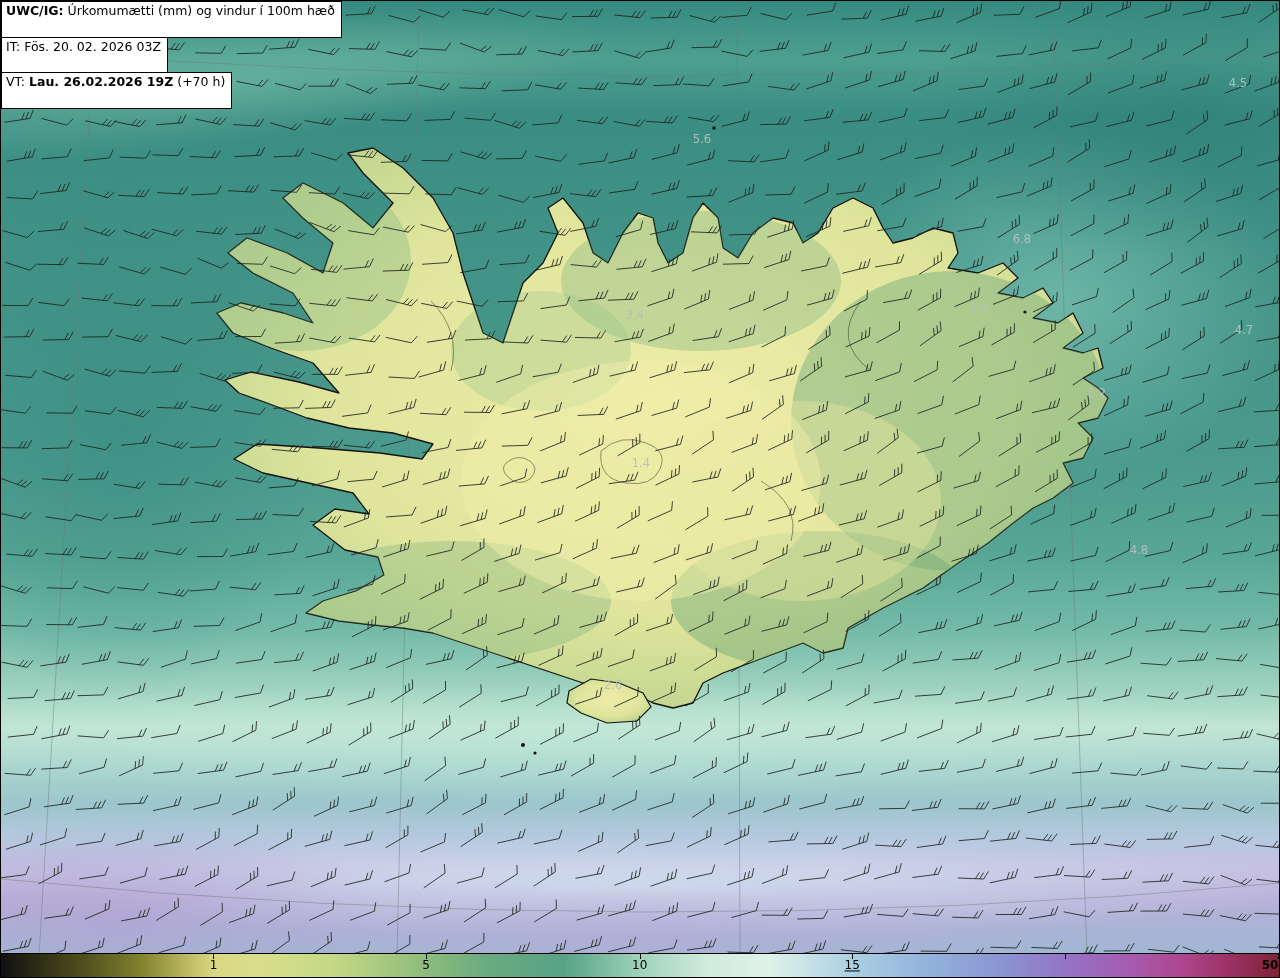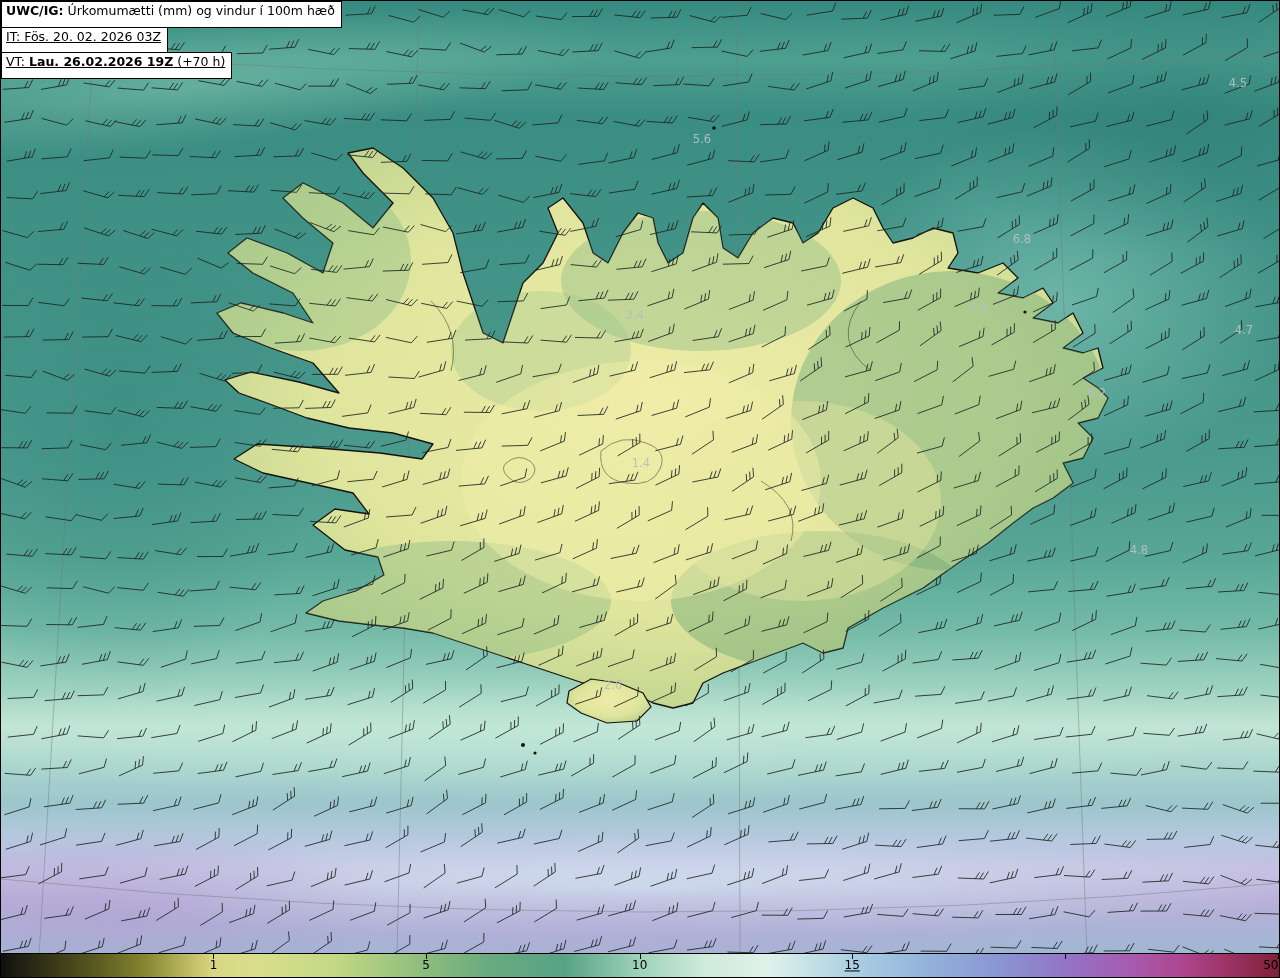--- a/index.html
+++ b/index.html
@@ -5,24 +5,24 @@
   html,body{margin:0;padding:0;background:#222;}
   .stage{
     position:relative;width:1280px;height:978px;overflow:hidden;
     background:#0b0b0b;font-family:"DejaVu Sans", sans-serif;
     border:1px solid #000;box-sizing:border-box;
   }
   #map-svg{position:absolute;left:0;top:0;display:block;}
   
   .title-box{position:absolute;left:0;top:0;display:flex;flex-direction:column;align-items:flex-start;z-index:5;}
   .t-line{
-    background:#ffffff;border:1px solid #000;padding:1px 6px 8px 4px;
+    background:#ffffff;border:1px solid #000;padding:1px 6px 18px 4px;
     font-size:12.5px;line-height:1.25;white-space:nowrap;color:#000;
   }
-  .t-line + .t-line{margin-top:-1px;text-decoration:underline;}
+  .t-line + .t-line{margin-top:-1px;}
   .t-line b{font-weight:bold;}
   
   .colorbar{position:absolute;left:0;bottom:0;width:1280px;height:23px;border-top:1px solid #000;z-index:4;}
   .cbar-gradient{position:absolute;inset:0;}
   .cbar-tick{
     position:absolute;top:50%;transform:translate(-50%,-54%);
     font-size:12px;color:#000;z-index:2;
   }
   .cbar-tick.edge{transform:translate(-100%,-54%);}
   .cbar-mark{position:absolute;top:0;width:1px;height:5px;background:#000;z-index:2;}
@@ -178,17 +178,17 @@
         <div class="cbar-tick" style="left: 16.6%;">1</div>
         <div class="cbar-mark" style="left: 33.2%;"></div>
         <div class="cbar-tick" style="left: 33.2%;">5</div>
         <div class="cbar-mark" style="left: 49.9%;"></div>
         <div class="cbar-tick" style="left: 49.9%;">10</div>
         <div class="cbar-mark" style="left: 66.5%;"></div>
         <div class="cbar-tick" style="left: 66.5%; text-decoration: underline;">15</div>
         <div class="cbar-mark" style="left: 83.1%;"></div>
         <div class="cbar-tick" style="left: 83.1%; margin-top: 20px;">30</div>
         <div class="cbar-mark" style="left: 99.8%;"></div>
-        <div class="cbar-tick edge" style="left: 99.8%;">50</div>
+        <div class="cbar-tick edge" style="left: 99.8%; font-weight: bold;">50</div>
       </div>
   </div>
 
 </div>
 
 </body></html>

